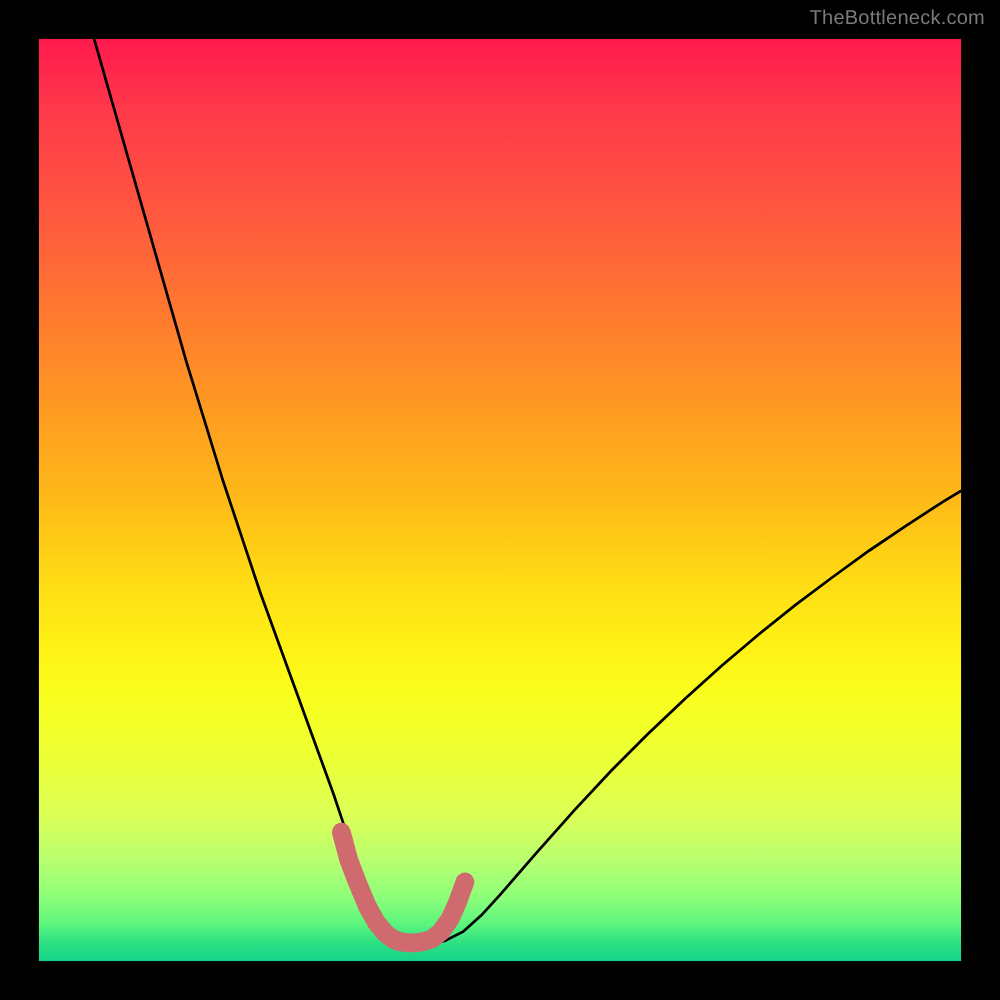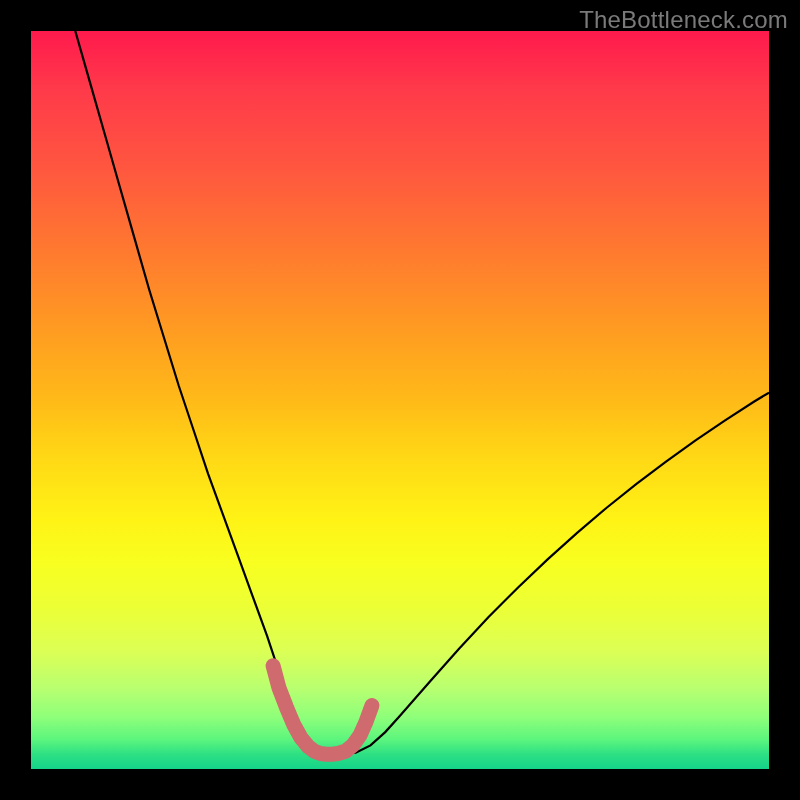--- a/index.html
+++ b/index.html
@@ -50,21 +50,21 @@
   }
   .svg-layer {
     position: absolute;
     inset: 0;
   }
   .watermark {
     position: absolute;
     top: 6px;
     right: 12px;
     color: #7a7a7a;
-    font-size: 24px;
+    font-size: 16px;
     letter-spacing: 0.2px;
     user-select: none;
   }
 </style>
 </head>
 <body>
 
 <div class="frame">
   <div class="plot-area">
     <div class="gradient"></div>

